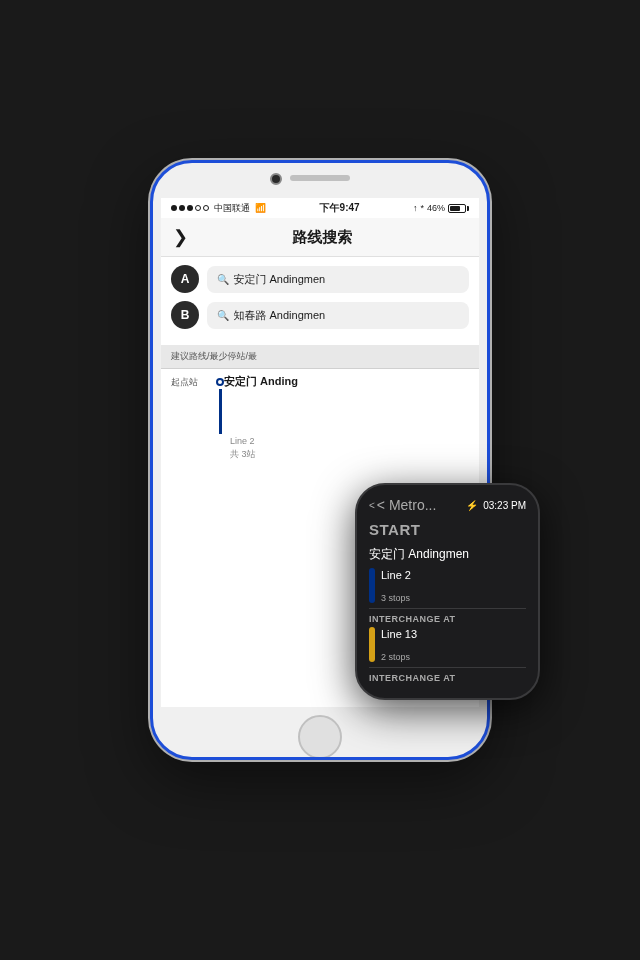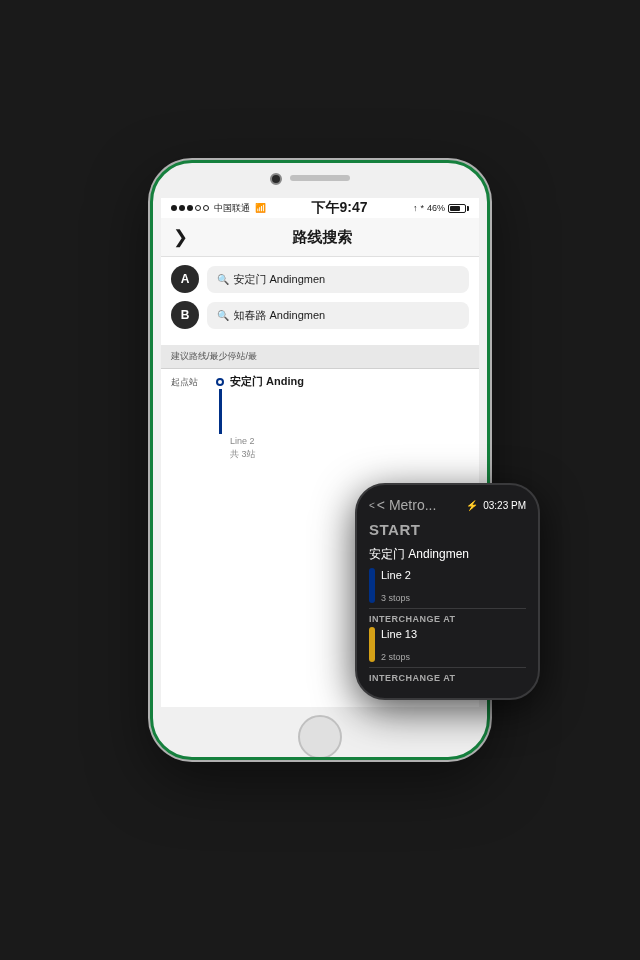--- a/index.html
+++ b/index.html
@@ -34,21 +34,21 @@
       width: 340px;
       height: 600px;
     }
 
     .phone-body {
       position: relative;
       width: 340px;
       height: 600px;
       background: #f0f0f0;
       border-radius: 42px;
-      border: 3px solid #15803d;
+      border: 3px solid #1d4ed8;
       box-shadow: 0 0 0 2px #b0b0b0, 0 20px 60px rgba(0,0,0,0.5);
       overflow: hidden;
     }
 
     
     .phone-speaker {
       position: absolute;
       top: 12px;
       left: 50%;
       transform: translateX(-50%);
@@ -107,21 +107,21 @@
     }
     .status-left { display: flex; align-items: center; gap: 2px; }
     .status-dots { display: flex; gap: 2px; }
     .status-dot {
       width: 6px;
       height: 6px;
       border-radius: 50%;
       background: #1a1a1a;
     }
     .status-dot.empty { background: transparent; border: 1px solid #1a1a1a; }
-    .status-center { font-size: 14px; font-weight: 600; text-align: center; }
+    .status-center { font-size: 10px; font-weight: 600; text-align: center; }
     .status-right { display: flex; align-items: center; gap: 3px; font-size: 9px; }
 
     
     .nav-bar {
       background: #f7f7f7;
       border-bottom: 1px solid #e0e0e0;
       display: flex;
       align-items: center;
       padding: 8px 12px;
       gap: 8px;
@@ -364,21 +364,20 @@
       font-size: 9px;
       color: #555;
       padding-top: 2px;
     }
     .route-content-col {
       flex: 1;
     }
     .route-station-row {
       display: flex;
       align-items: center;
-      gap: 6px;
     }
     .route-dot {
       width: 8px;
       height: 8px;
       border-radius: 50%;
       background: white;
       border: 2px solid #003087;
       flex-shrink: 0;
     }
     .route-station-label {

